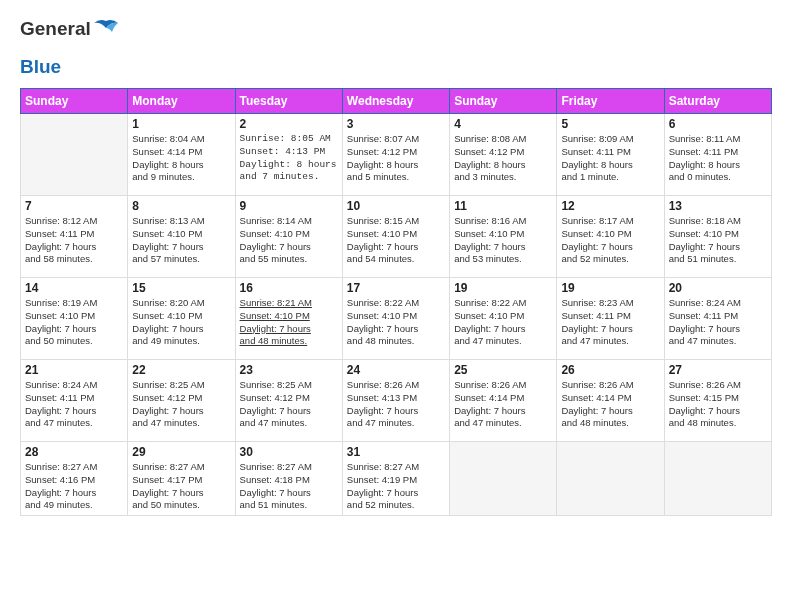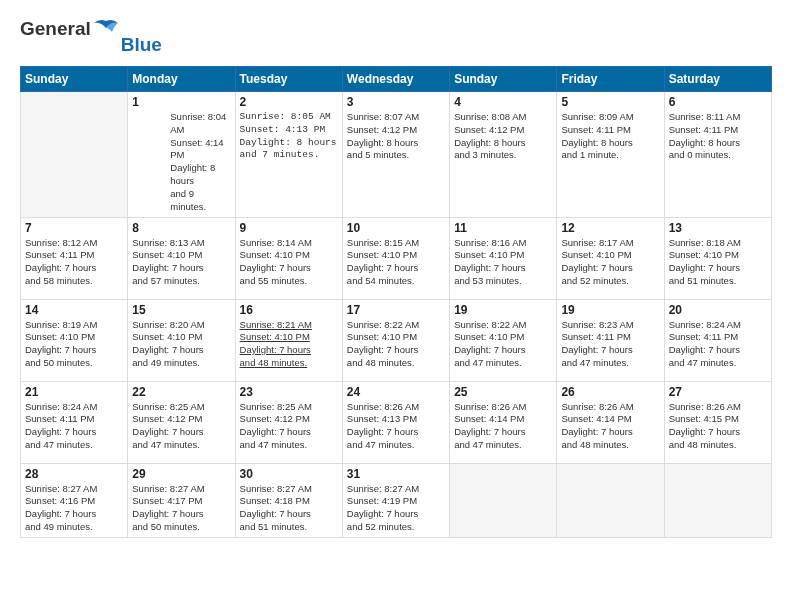--- a/index.html
+++ b/index.html
@@ -17,42 +17,42 @@
       background: #fff;
     }
     .header {
       display: flex;
       justify-content: space-between;
       align-items: flex-start;
       margin-bottom: 10px;
     }
     .logo {
       display: flex;
-      flex-direction: row;
+      flex-direction: column;
       align-items: flex-start;
     }
     .title-section {
       text-align: right;
     }
     .month-title {
       font-size: 32px;
       font-weight: bold;
       color: #222;
       line-height: 1.1;
     }
     .location {
       font-size: 16px;
       color: #444;
     }
     .calendar {
       width: 100%;
       border-collapse: collapse;
     }
     .calendar th {
-      background: #0369a1;
+      background: #d946ef;
       color: #fff;
       font-size: 12px;
       font-weight: bold;
       padding: 5px 4px;
       text-align: left;
       border: 1px solid #2a6aaf;
     }
     .calendar td {
       border: 1px solid #ddd;
       vertical-align: top;
@@ -115,21 +115,21 @@
           <th>Sunday</th>
           <th>Friday</th>
           <th>Saturday</th>
         </tr>
     </thead>
     <tbody id="calendar-body">
     <tr class="week-row">
           <td class="empty"></td>
           <td>
             <div class="day-num">1</div>
-            <div class="day-info" style="white-space: pre-line; margin-left: 38px;">Sunrise: 8:04 AM
+            <div class="day-info" style="white-space: pre-line;">Sunrise: 8:04 AM
 Sunset: 4:14 PM
 Daylight: 8 hours
 and 9 minutes.</div>
           </td>
           <td>
             <div class="day-num">2</div>
             <div class="day-info" style="white-space: pre-line; font-family: Liberation Mono, monospace;">Sunrise: 8:05 AM
 Sunset: 4:13 PM
 Daylight: 8 hours
 and 7 minutes.</div>

